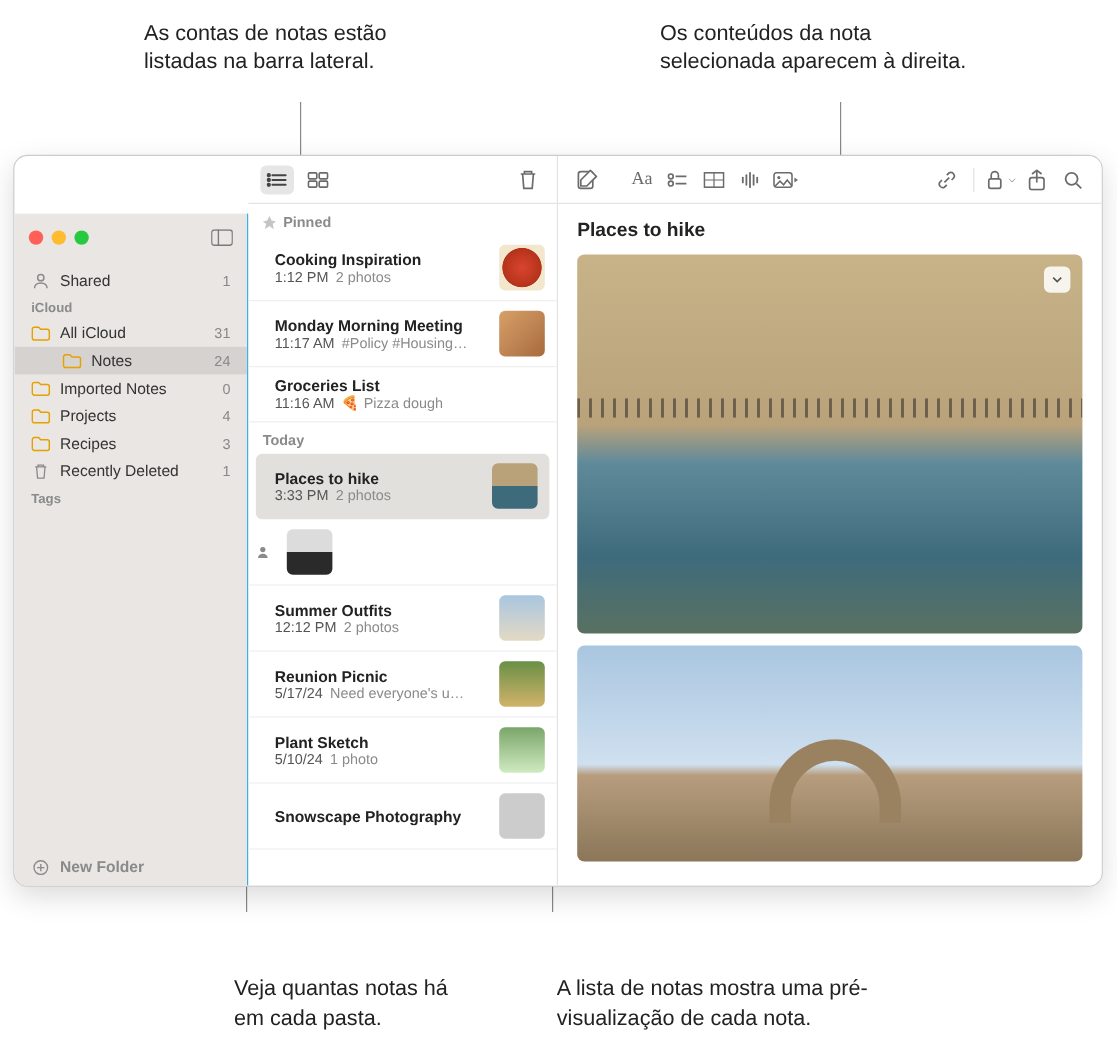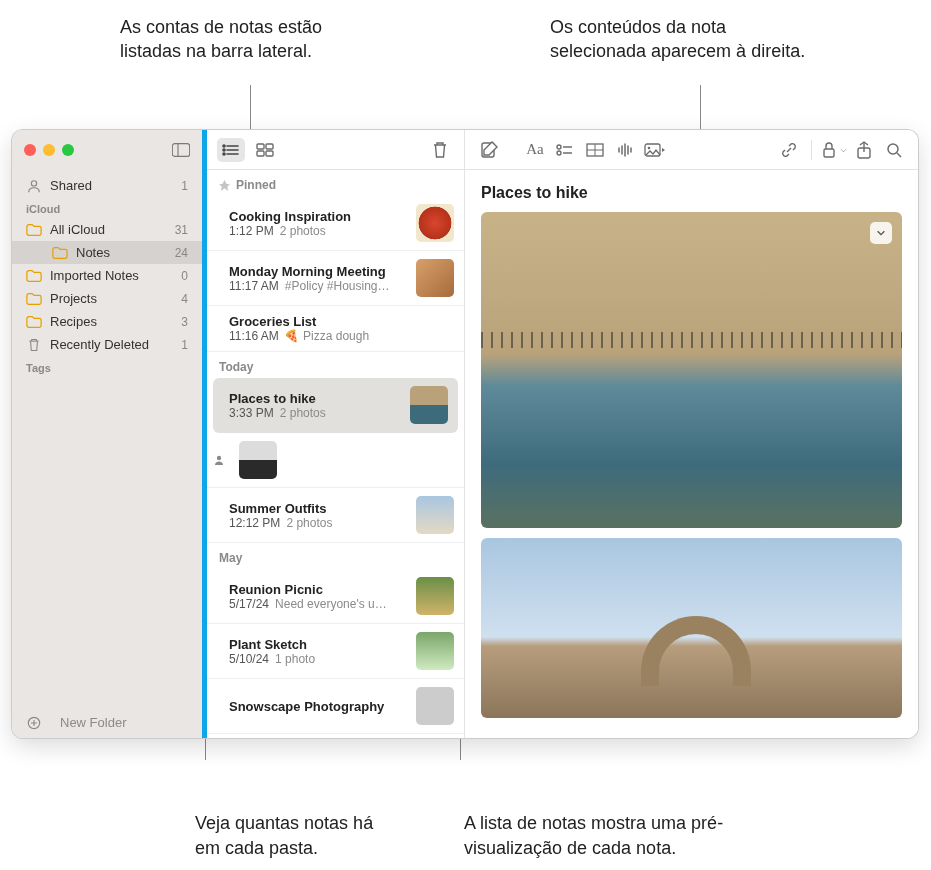--- a/index.html
+++ b/index.html
@@ -46,21 +46,22 @@
     display: flex;
     overflow: hidden;
   }
   
   .sidebar {
     width: 195px;
     background: #e9e6e3;
     display: flex;
     flex-direction: column;
     font-size: 13px;
-    border-right: 5px solid #0ea5e9;
+    border-right: 1px solid #0ea5e9;
+    margin-top: 48px;
   }
   .titlebar {
     height: 40px;
     display: flex;
     align-items: center;
     padding: 0 12px;
     gap: 7px;
   }
   .dot { width: 12px; height: 12px; border-radius: 50%; }
   .dot.r { background:#ff5f57;} .dot.y{background:#febc2e;} .dot.g{background:#28c840;}
@@ -70,22 +71,22 @@
   .side-row {
     display:flex; align-items:center; padding: 4px 14px; gap:8px;
     color:#333;
   }
   .side-row.sel { background:#d6d2cf;padding-left:40px; }
   .side-row .count { margin-left:auto; color:#888; font-size:12px;}
   .side-row .ficon { width:16px;height:14px; color:#e6a100; flex-shrink:0;}
   .side-row .sicon { width:16px;height:14px; color:#8a8a8a; flex-shrink:0;}
   .side-head { padding: 6px 14px 3px; color:#8a8a8a; font-size:11px; font-weight:600;}
   .side-footer {
-    padding: 8px 14px; display:flex; align-items:center; gap:18px;
-    color:#8a8a8a; border-top:0;
+    padding: 8px 14px; display:flex; align-items:center; gap:8px;
+    color:#8a8a8a; border-top:0;font-weight:bold;
   }
 
   
   .list-pane {
     width: 258px;
     background:#fff;
     border-right:1px solid #e3e3e3;
     display:flex; flex-direction:column;
   }
   .list-toolbar {
@@ -369,23 +370,20 @@
             <div class="note-text">
         <div class="note-title">Summer Outfits</div>
         <div class="note-sub">
                 <span class="time">12:12 PM</span>
                 <span>2 photos</span>
               </div>
       </div>
             <div class="thumb" style="background:linear-gradient(to bottom,#a9c6e0,#e3d9c4)"></div>
           </div>
         </div>
-      <div class="section-head">
-        <span>May</span>
-      </div>
       <div id="may-list">
           <div class="note-item">
             <div class="note-text">
         <div class="note-title">Reunion Picnic</div>
         <div class="note-sub">
                 <span class="time">5/17/24</span>
                 <span>Need everyone's u…</span>
               </div>
       </div>
             <div class="thumb" style="background:linear-gradient(to bottom,#6a8f46,#d1b36a)"></div>

